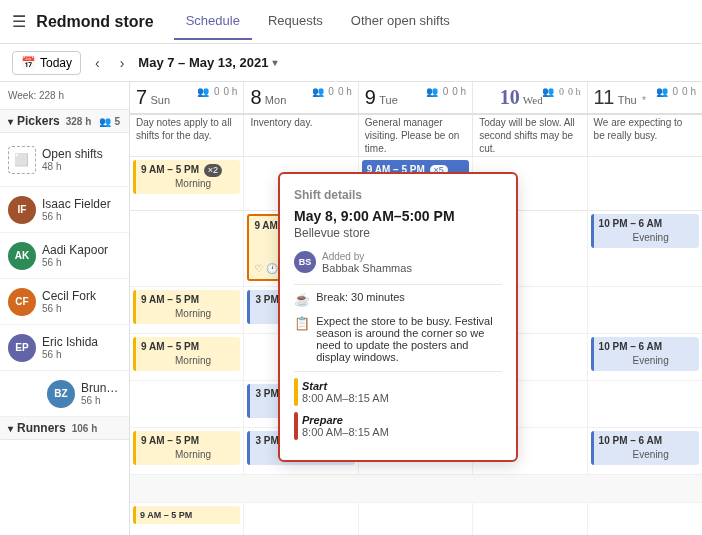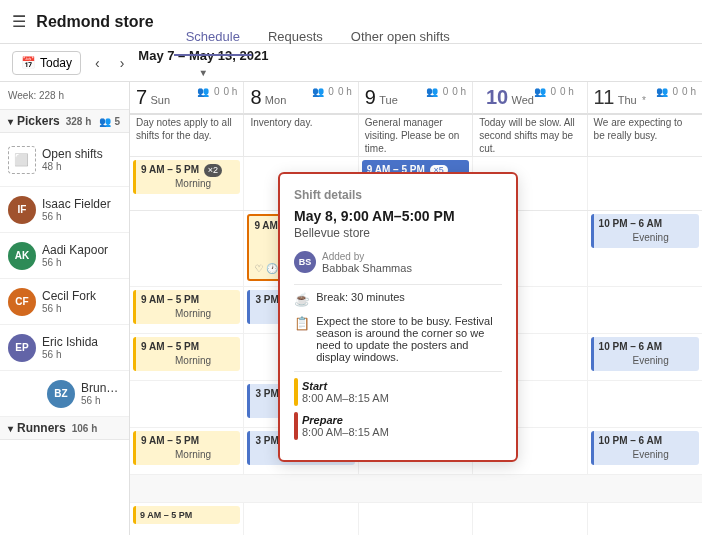--- a/index.html
+++ b/index.html
@@ -3,28 +3,28 @@
   <meta charset="utf-8">
   <style>
     * { box-sizing: border-box; margin: 0; padding: 0; }
     body { font-family: 'Segoe UI', Arial, sans-serif; font-size: 12px; background: #fff; color: #333; width: 702px; height: 535px; overflow: hidden; }
     
     
     .top-nav { display: flex; align-items: center; height: 44px; padding: 0 12px; border-bottom: 1px solid #e0e0e0; background: #fff; }
     .nav-hamburger { margin-right: 10px; cursor: pointer; color: #444; font-size: 16px; }
     .nav-title { font-size: 16px; font-weight: 600; color: #1a1a1a; margin-right: 20px; }
     .nav-tabs { display: flex; gap: 4px; }
-    .nav-tab { padding: 10px 12px; font-size: 13px; color: #555; cursor: pointer; border-bottom: 2px solid transparent; position: relative; top: 16px; }
+    .nav-tab { padding: 10px 12px; font-size: 13px; color: #555; cursor: pointer; border-bottom: 2px solid transparent; position: relative; top: 0; }
     .nav-tab.active { color: #6264a7; border-bottom: 2px solid #6264a7; font-weight: 500; }
 
     
     .sub-nav { display: flex; align-items: center; height: 38px; padding: 0 12px; border-bottom: 1px solid #e0e0e0; background: #fff; gap: 8px; }
     .today-btn { display: flex; align-items: center; gap: 4px; padding: 4px 8px; border: 1px solid #ccc; border-radius: 4px; font-size: 12px; cursor: pointer; background: #fff; }
     .nav-arrow { padding: 4px 6px; cursor: pointer; color: #444; font-size: 14px; background: none; border: none; }
-    .date-range { font-size: 13px; font-weight: 600; color: #1a1a1a; cursor: pointer; display: flex; align-items: center; gap: 4px; flex-direction: column; }
+    .date-range { font-size: 13px; font-weight: 600; color: #1a1a1a; cursor: pointer; display: flex; align-items: center; gap: 4px; }
     .date-range .chevron { font-size: 10px; color: #666; }
 
     
     .main-layout { display: flex; height: calc(535px - 82px); }
 
     
     .sidebar { width: 130px; flex-shrink: 0; border-right: 1px solid #e0e0e0; overflow-y: auto; }
     
     .person-row { display: flex; align-items: center; padding: 0 8px; border-bottom: 1px solid #f0f0f0; }
     .person-info { display: flex; flex-direction: column; min-width: 0; justify-content: flex-end; }
@@ -237,21 +237,21 @@
               </div>
               <div class="day-stats">
                 <span>👥</span>
                   <span>0</span>
                 <span>0 h</span>
               </div>
             </div>
           </div>
 
           <div class="day-header today">
-            <div style="display:flex; justify-content:center; align-items:flex-start;">
+            <div style="display:flex; justify-content:flex-end; align-items:flex-start;font-family:Liberation Serif, serif;">
               <div>
                 <span class="day-number" style="color:#6264a7; font-weight:600;">10</span>
                 <span class="day-name">Wed</span>
               </div>
               <div class="day-stats">
                 <span>👥</span>
                   <span>0</span>
                 <span>0 h</span>
               </div>
             </div>

